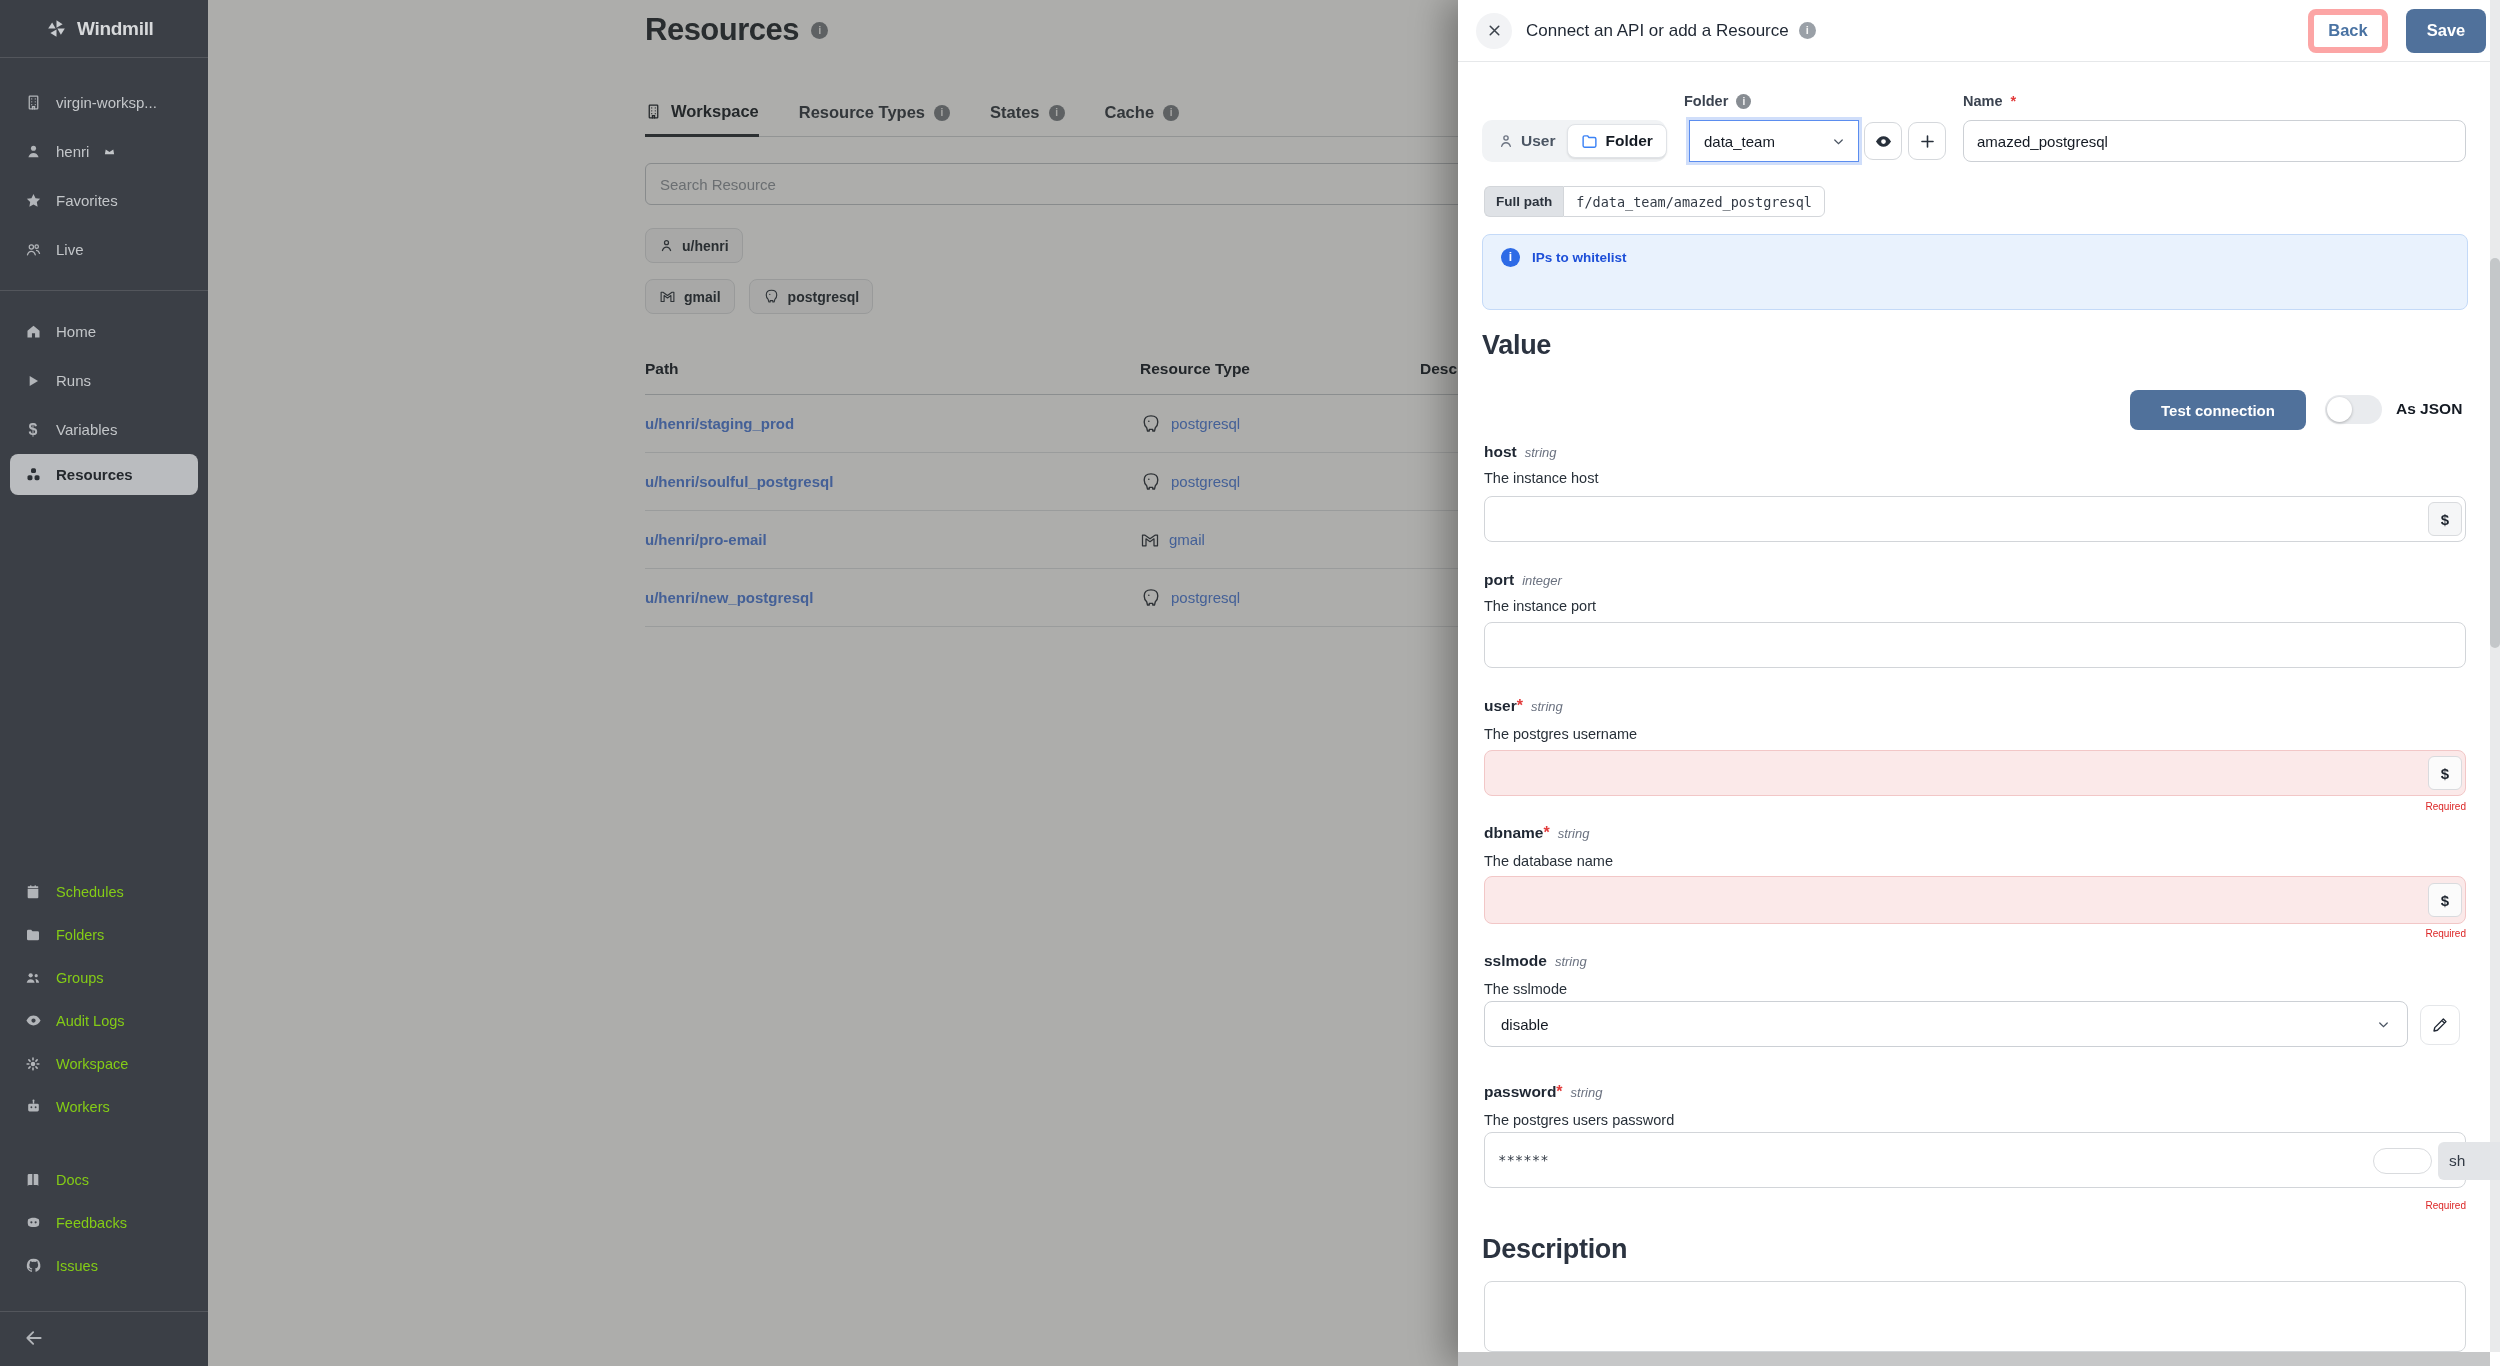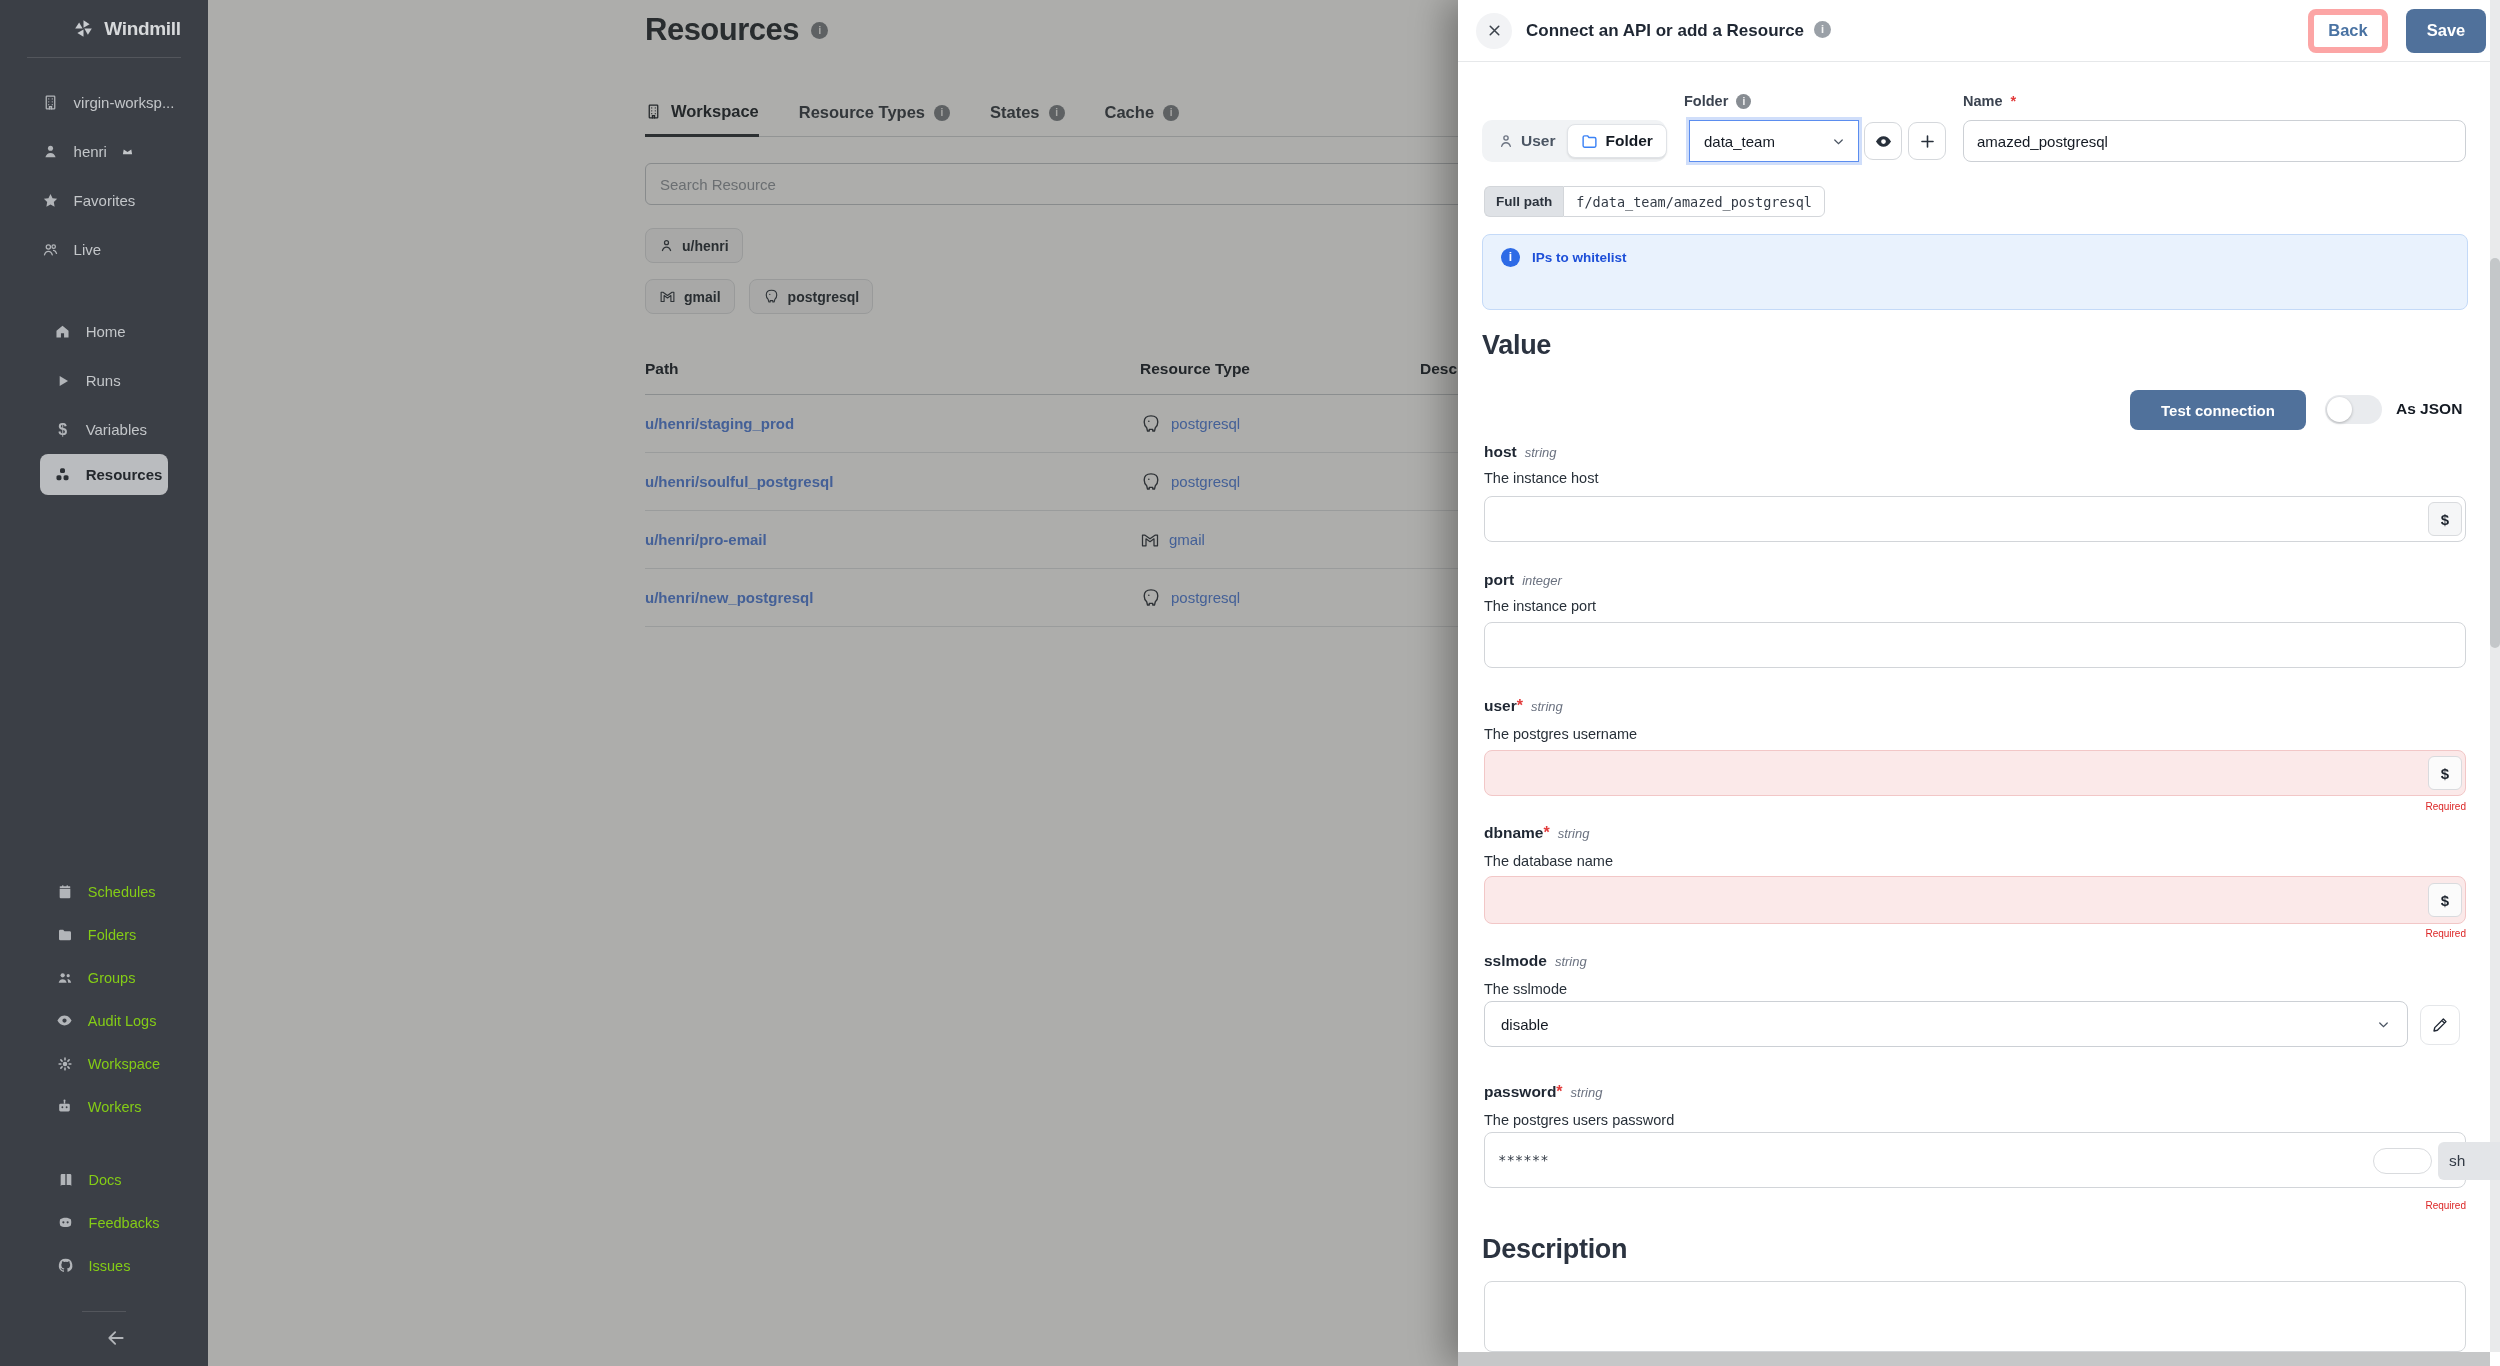--- a/index.html
+++ b/index.html
@@ -2,21 +2,21 @@
 <html><head>
 <meta charset="utf-8">
 <style>
   * { margin:0; padding:0; box-sizing:border-box; }
   html,body { width:2500px; height:1366px; overflow:hidden; background:#9ea09d;
     font-family:"Liberation Sans", sans-serif; }
   .screen { position:relative; width:2500px; height:1366px; }
 
   
   .sidebar { position:absolute; left:0; top:0; width:208px; height:1366px;
-    background:#3b3f46; color:#c6c9cc; display:flex; flex-direction:column;align-items:center; }
+    background:#3b3f46; color:#c6c9cc; display:flex; flex-direction:column; }
   .logo-row { height:58px; display:flex; align-items:center; gap:10px; padding-left:46px;
     border-bottom:1px solid #53565c; }
   .logo-text { font-size:19px; font-weight:800; color:#d7d9db; letter-spacing:-.3px; }
   .s-group { padding:20px 0 10px 0; }
   .s-item { display:flex; align-items:center; gap:14px; padding:0 16px 0 24px; height:49px;
     font-size:15px; color:#c3c6c9; cursor:pointer; }
   .s-item .s-ic { width:18px; display:flex; justify-content:center; color:#b2b5b9; flex:0 0 18px; }
   .s-item.small { height:43px; font-size:14.5px; color:#84cc16; }
   .s-divider { border-top:1px solid #53565c; margin:6px 0; }
   .nav-group { padding:10px 0; }
@@ -63,21 +63,21 @@
   .type-cell { display:flex; align-items:center; gap:9px; color:#5f8ae0; font-size:15px; }
   .type-cell .t-ic { color:#3e444d; display:flex; }
 
   
   .drawer { position:absolute; left:1458px; top:0; width:1042px; height:1366px; background:#fff;
     box-shadow:-12px 0 34px rgba(0,0,0,.32); }
   .d-header { position:absolute; left:0; top:0; right:0; height:62px; display:flex;
     align-items:center; gap:14px; padding:0 10px 0 18px; border-bottom:1px solid #e6e8ea; }
   .close-btn { width:36px; height:36px; border-radius:50%; background:#f2f3f5; border:none;
     display:flex; align-items:center; justify-content:center; color:#3c434c; cursor:pointer; }
-  .d-title { font-size:17px; font-weight:700; color:#1f2733; display:flex; align-items:flex-start; gap:10px; }
+  .d-title { font-size:17px; font-weight:400; color:#1f2733; display:flex; align-items:center; gap:10px; }
   .d-title .info-dot { background:#9aa0a7; }
   .btn-back { width:80px; height:44px; border-radius:8px; background:#fff; border:6px solid #fca5a5;
     color:#4a73a3; font-size:16.5px; font-weight:700; cursor:pointer; margin-right:4px; }
   .btn-save { width:80px; height:44px; border-radius:8px; background:#50719b; border:none;
     color:#fff; font-size:16.5px; font-weight:700; cursor:pointer; margin-right:4px; }
   .abs { position:absolute; }
   .fld-label { font-size:14.5px; font-weight:600; color:#3b4350; display:flex; align-items:center;
     gap:8px; }
   .star { color:#e23b3b; font-weight:700; }
   .segmented { left:24px; top:120px; width:184px; height:42px; background:#f1f3f5; border-radius:10px;

